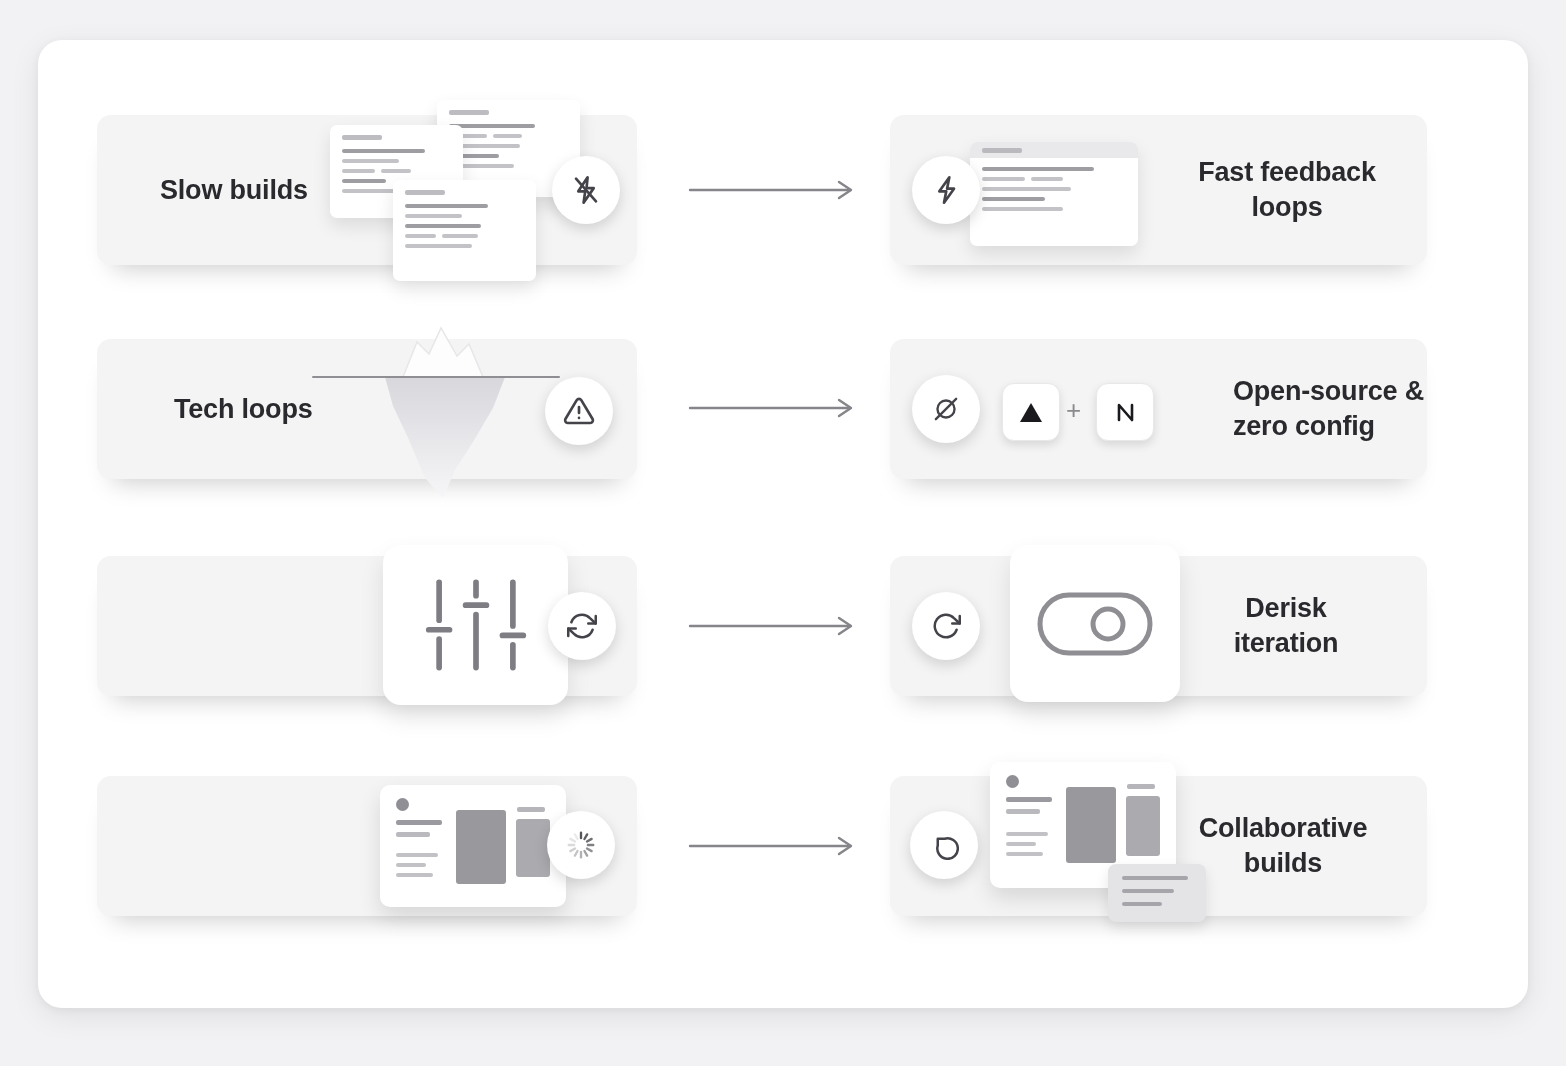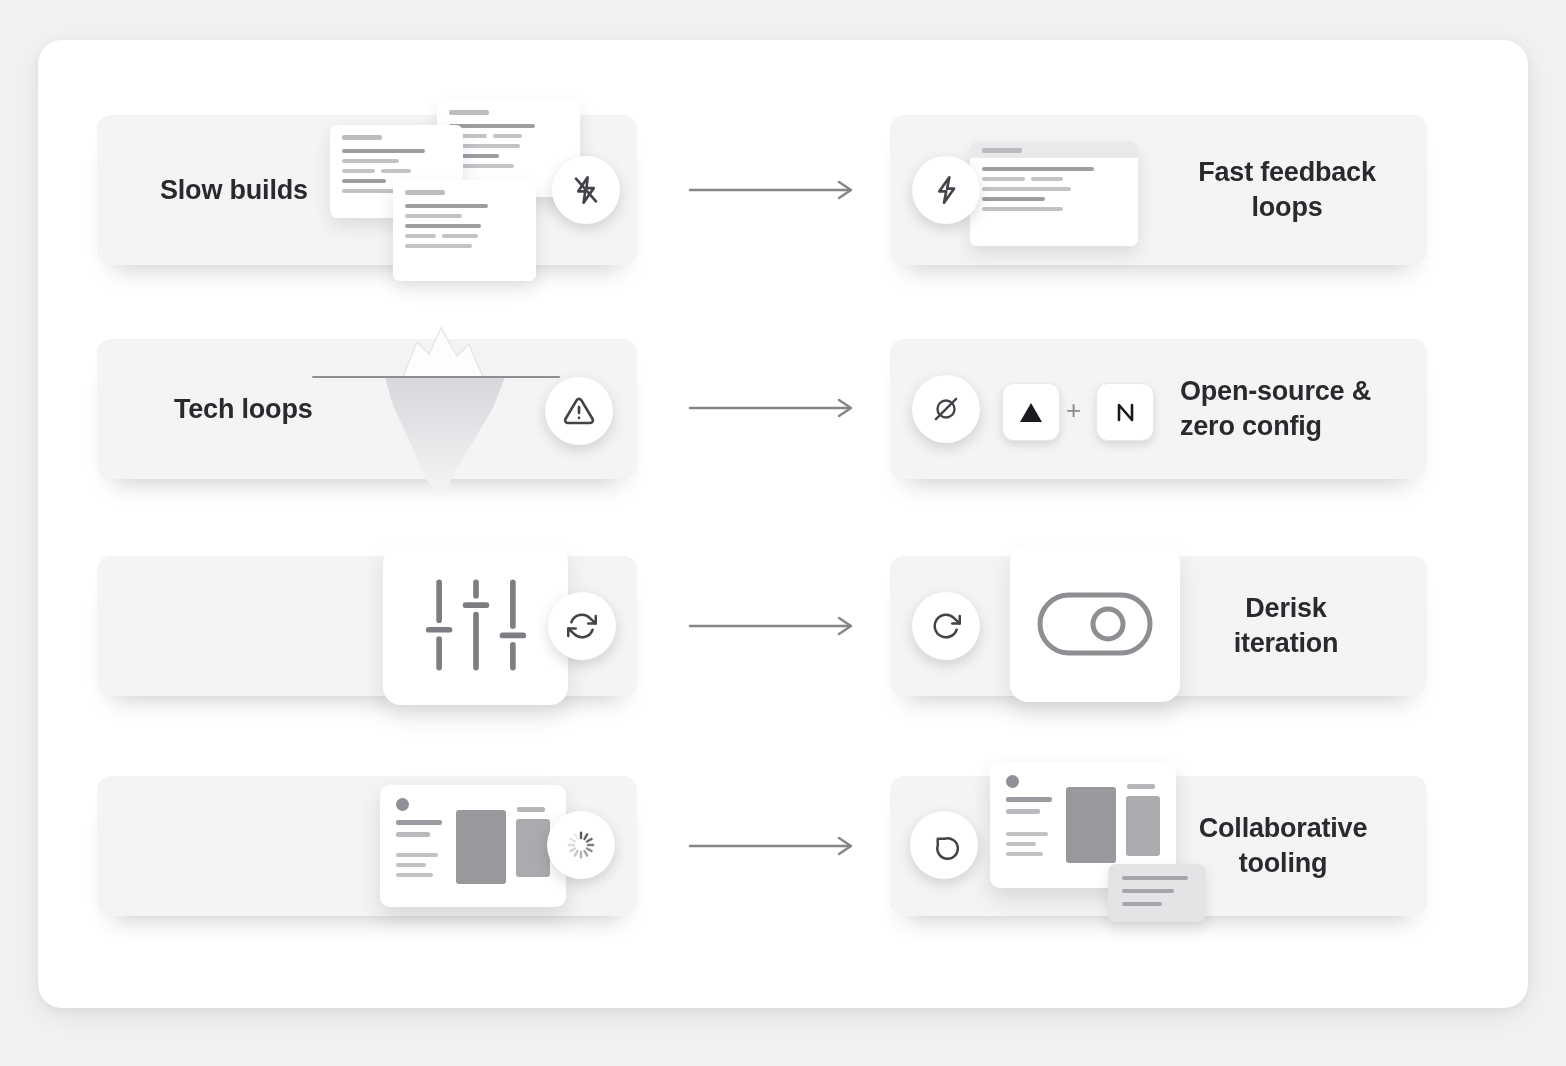--- a/index.html
+++ b/index.html
@@ -159,21 +159,21 @@
     <svg width="34" height="34" viewBox="0 0 34 34">
         <polygon points="17 8 28 27 6 27" fill="#1a1a1e"></polygon>
       </svg>
   </div>
   <div class="plus" style="left:1066px;top:410px;">+</div>
   <div class="tile" style="left:1096px;top:383px;">
     <svg width="34" height="34" viewBox="0 0 34 34">
       <path d="M11 25 V10 L24 25 V10" fill="none" stroke="#1a1a1e" stroke-width="2.6" stroke-linecap="round" stroke-linejoin="round"></path>
     </svg>
   </div>
-  <div class="lbl" style="left:1180px;top:409px;width:210px;">Open-source &amp; zero config</div>
+  <div class="lbl" style="left:1233px;top:409px;width:210px;">Open-source &amp; zero config</div>
 
   <div class="gcard" style="left:97px;top:556px;width:540px;height:140px;"></div>
 
   <div class="panel" style="left:383px;top:545px;width:185px;height:160px;">
     <svg width="112" height="104" viewBox="0 0 110 110" style="stroke:#7d7d83;stroke-width:6;stroke-linecap:round;fill:none;">
       <line x1="16" y1="10" x2="16" y2="50"></line>
         <line x1="5" y1="60" x2="27" y2="60"></line>
         <line x1="16" y1="70" x2="16" y2="100"></line>
       <line x1="55" y1="10" x2="55" y2="24"></line>
         <line x1="44" y1="34" x2="66" y2="34"></line>
@@ -265,14 +265,14 @@
     <div class="el" style="left:16px;top:90px;width:37px;height:4px;background:#c2c2c6;"></div>
     <div class="el" style="left:76px;top:25px;width:50px;height:76px;background:#98989d;border-radius:3px;"></div>
     <div class="el" style="left:137px;top:22px;width:28px;height:5px;background:#b5b5ba;"></div>
     <div class="el" style="left:136px;top:34px;width:34px;height:60px;background:#aaaaaf;border-radius:3px;"></div>
   </div>
   <div class="notecard" style="left:1108px;top:864px;width:98px;height:58px;">
     <div class="el" style="left:14px;top:12px;width:66px;"></div>
     <div class="el" style="left:14px;top:25px;width:52px;"></div>
     <div class="el" style="left:14px;top:38px;width:40px;"></div>
   </div>
-  <div class="lbl ctr" style="left:1183px;top:846px;width:200px;">Collaborative tooling</div>
+  <div class="lbl ctr" style="left:1183px;top:846px;width:200px;">Collaborative builds</div>
 </div>
 
 </body></html>

